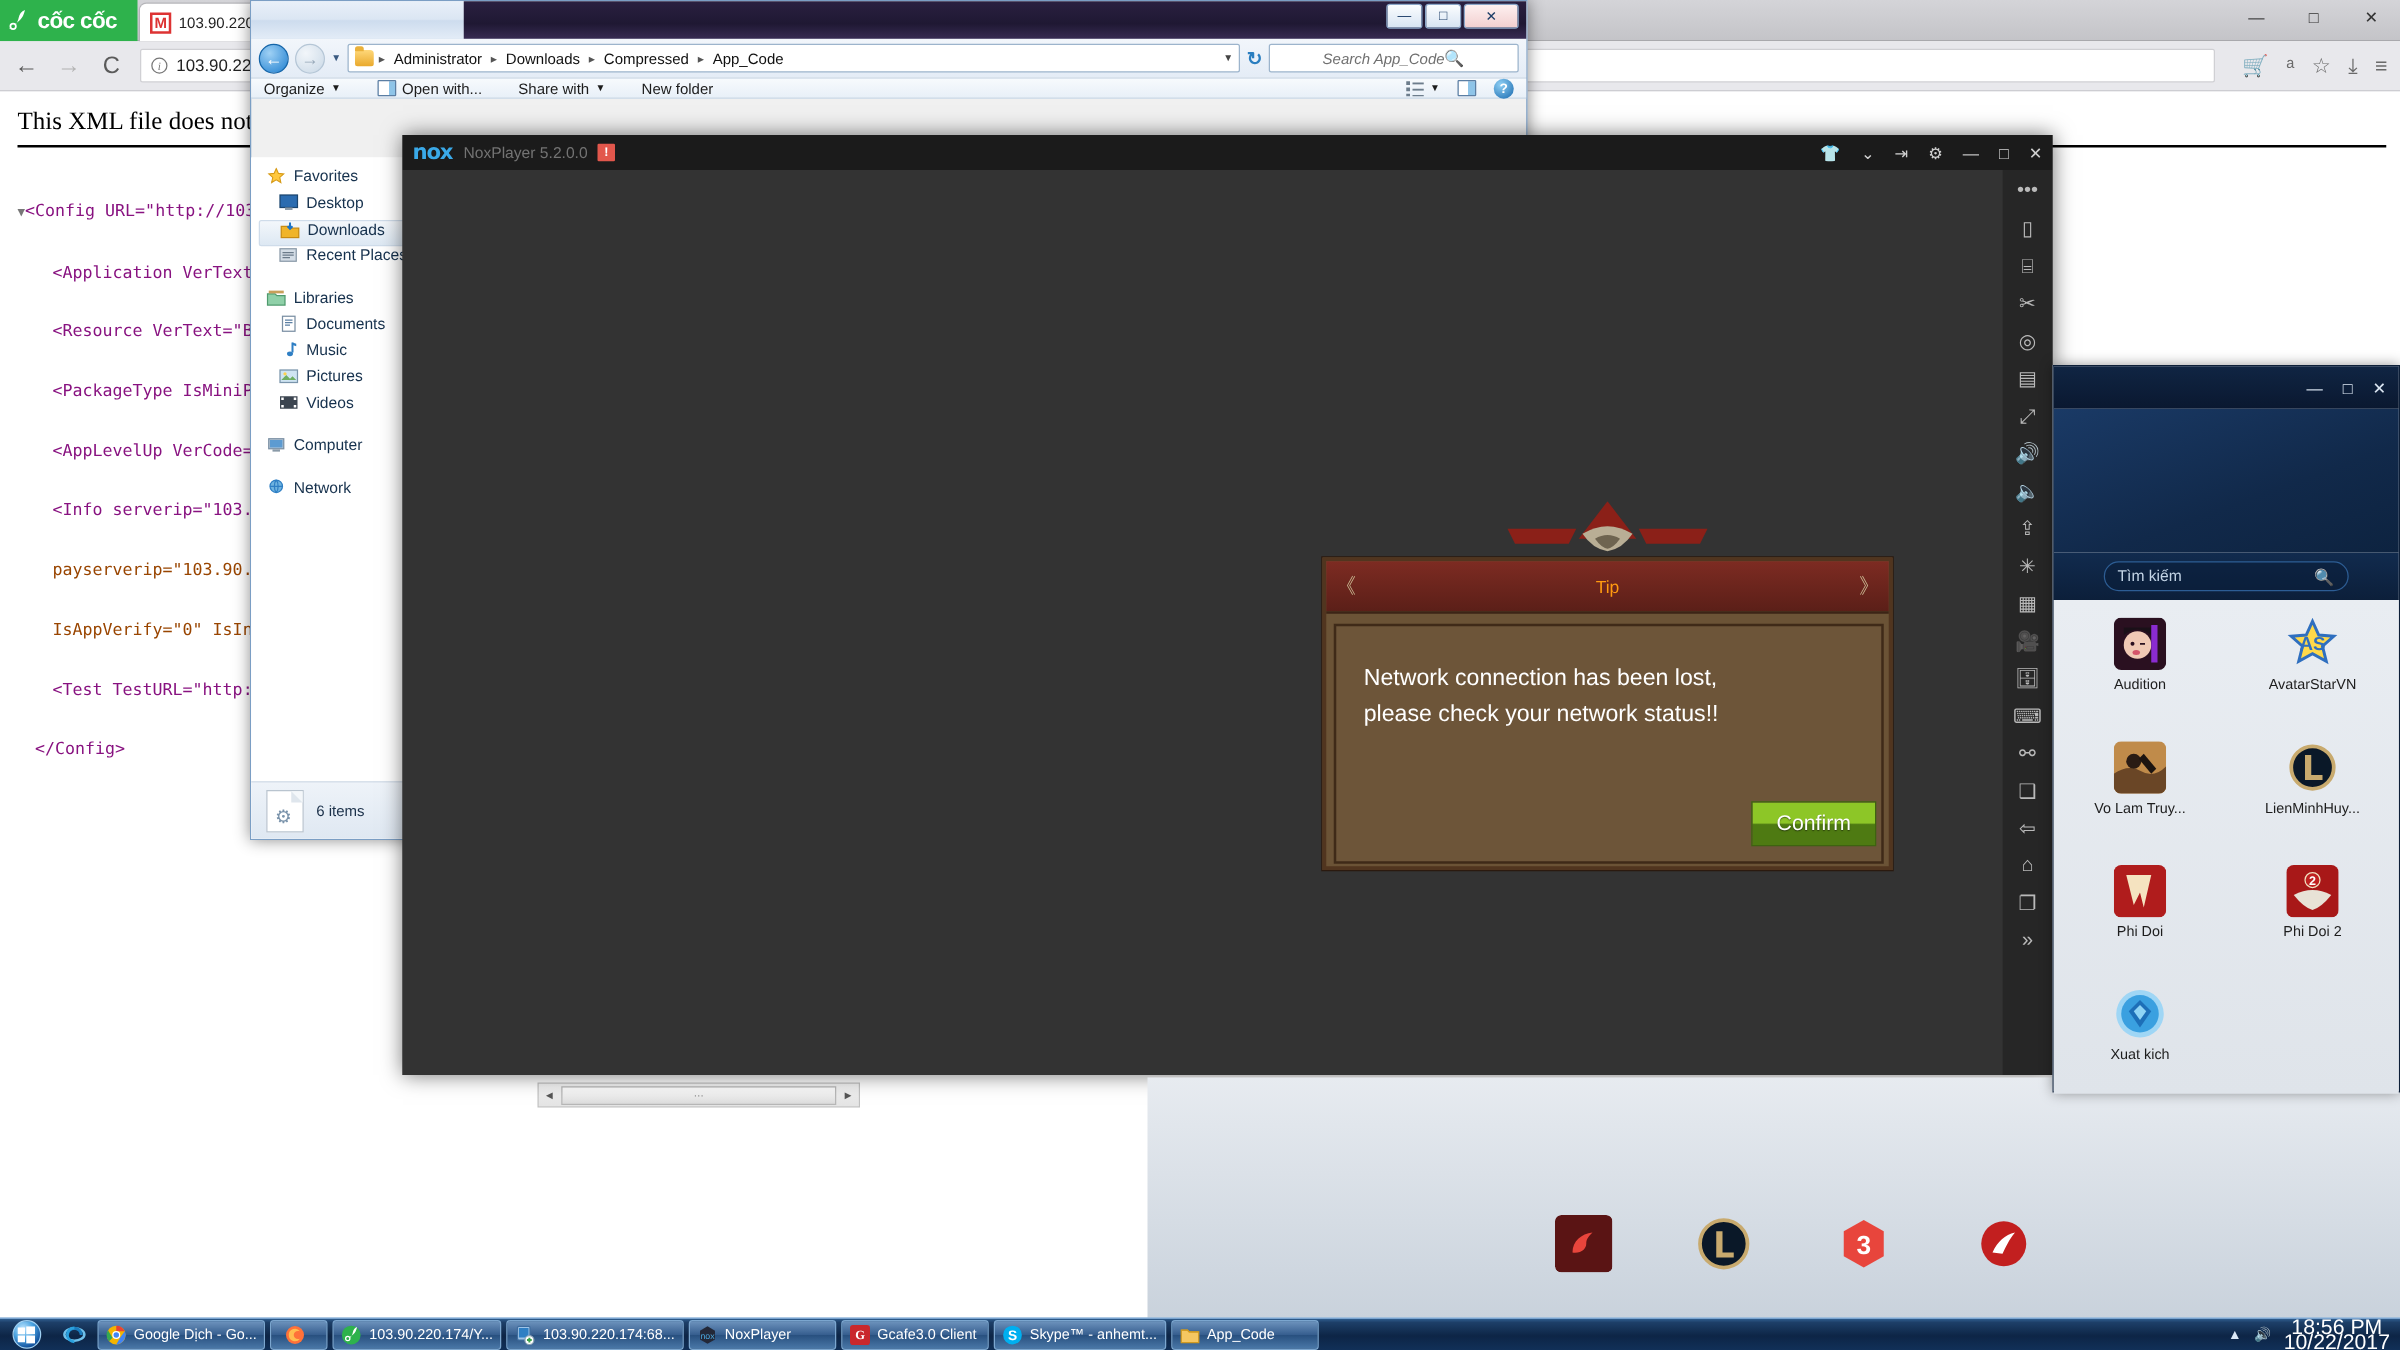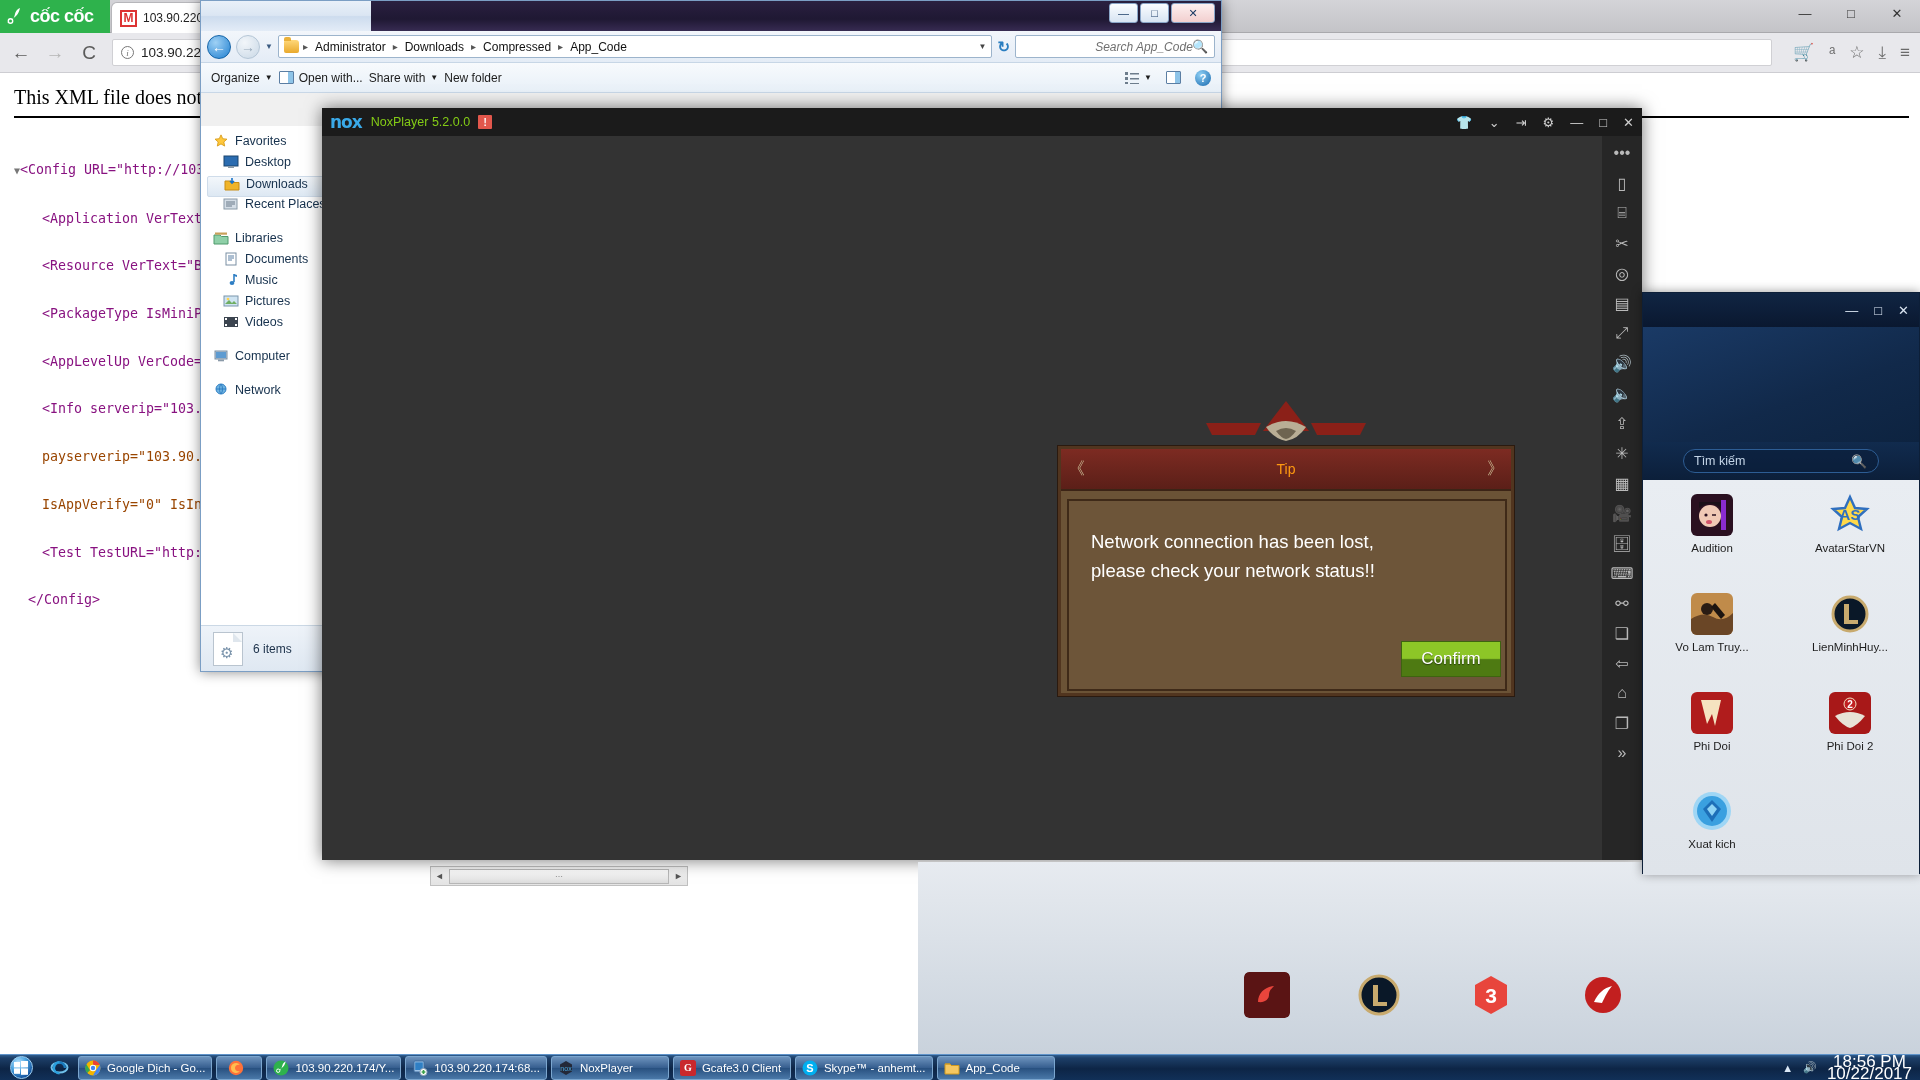--- a/index.html
+++ b/index.html
@@ -73,26 +73,26 @@
   #crumbbar { flex:1; height:23px; background:#fff; border:1px solid #9cb4cc; border-radius:2px;
       display:flex; align-items:center; padding:0 5px; gap:2px; font-size:12px; color:#111; }
   .fold-ico { width:15px; height:13px; background:linear-gradient(#ffd87a,#e9a92c); border-radius:2px 3px 2px 2px;
       position:relative; }
   .fold-ico:after{content:"";position:absolute;left:0;top:-3px;width:7px;height:4px;background:#eab13a;border-radius:2px 2px 0 0;}
   .crumb-sep { color:#555; font-size:10px; padding:0 2px; }
   .crumb { padding:1px 3px; }
   .crumb-caret { margin-left:auto; font-size:8px; color:#444; }
   .refresh { color:#2a7ec0; font-size:15px; font-weight:bold; }
   #searchbox { width:200px; height:23px; background:#fff; border:1px solid #9cb4cc; border-radius:2px;
-      display:flex; align-items:center; justify-content:flex-end; padding:0 5px; }
+      display:flex; align-items:center; justify-content:center; padding:0 5px; }
   #searchbox span.ph { font-size:12px; color:#707070; font-style:italic; }
   #searchbox span.mag { color:#2a6fa8; font-size:13px; }
 
-  #exp-toolbar { height:30px; background:linear-gradient(#f7fafd,#e8f0f8); border-bottom:1px solid #c8d7e7;
-      display:flex; align-items:center; padding:0 10px; gap:6px; font-size:12px; color:#1c1c1c; }
+  #exp-toolbar { height:16px; background:linear-gradient(#f7fafd,#e8f0f8); border-bottom:1px solid #c8d7e7;
+      display:flex; align-items:center; padding:0 10px; gap:29px; font-size:12px; color:#1c1c1c; }
   .tb-item { display:flex; align-items:center; gap:5px; }
   .tb-caret { font-size:8px; }
   .tb-right { margin-left:auto; display:flex; align-items:center; gap:14px; }
   .ico-views { width:14px;height:12px; background:
       linear-gradient(#6d7d8c,#6d7d8c) 0 0/3px 3px no-repeat,
       linear-gradient(#6d7d8c,#6d7d8c) 0 5px/3px 3px no-repeat,
       linear-gradient(#6d7d8c,#6d7d8c) 0 10px/3px 3px no-repeat,
       linear-gradient(#6d7d8c,#6d7d8c) 5px 1px/9px 1.5px no-repeat,
       linear-gradient(#6d7d8c,#6d7d8c) 5px 6px/9px 1.5px no-repeat,
       linear-gradient(#6d7d8c,#6d7d8c) 5px 11px/9px 1.5px no-repeat; }
@@ -125,21 +125,21 @@
       background:linear-gradient(#f2f2f2,#e4e4e4); border:1px solid #c0c0c0; display:flex; align-items:center;}
   #exp-hscroll .arw { width:17px;text-align:center;font-size:9px;color:#555; }
   #exp-hscroll .thumb { flex:1; height:15px; margin:0 1px; background:linear-gradient(#fdfdfd,#dcdcdc);
       border:1px solid #b7b7b7; display:flex; align-items:center; justify-content:center; font-size:8px; color:#888;}
 
   
   #nox { position:absolute; left:322px; top:108px; width:1320px; height:752px; background:#3a3a3a;
       box-shadow:0 0 16px rgba(0,0,0,.55); }
   #nox-title { height:28px; background:#1b1b1b; display:flex; align-items:center; padding:0 8px; }
   #nox-logo { color:#3aa9e8; font-size:17px; letter-spacing:-1px; font-weight:bold; font-family:"DejaVu Sans", sans-serif;}
-  #nox-name { color:#84cc16; font-size:12.5px; margin-left:9px; }
+  #nox-name { color:#737373; font-size:12.5px; margin-left:9px; }
   #nox-badge { margin-left:8px; width:14px;height:14px; background:#e2574c; color:#fff; font-size:10px;
       font-weight:bold; display:flex;align-items:center;justify-content:center; border-radius:1px; }
   #nox-tbtns { margin-left:auto; display:flex; align-items:center; gap:16px; color:#cfcfcf; font-size:13px; }
   #nox-screen { position:absolute; left:0; top:28px; width:1280px; height:724px; background:#333333; }
   #nox-side { position:absolute; right:0; top:28px; width:40px; height:724px; background:#262626;
       display:flex; flex-direction:column; align-items:center; padding-top:6px; gap:8px; }
   #nox-side .si { width:22px; height:22px; color:#b9b9b9; display:flex; align-items:center; justify-content:center; }
 
   
   #tip-dialog { position:absolute; left:736px; top:310px; width:456px; height:250px; }

